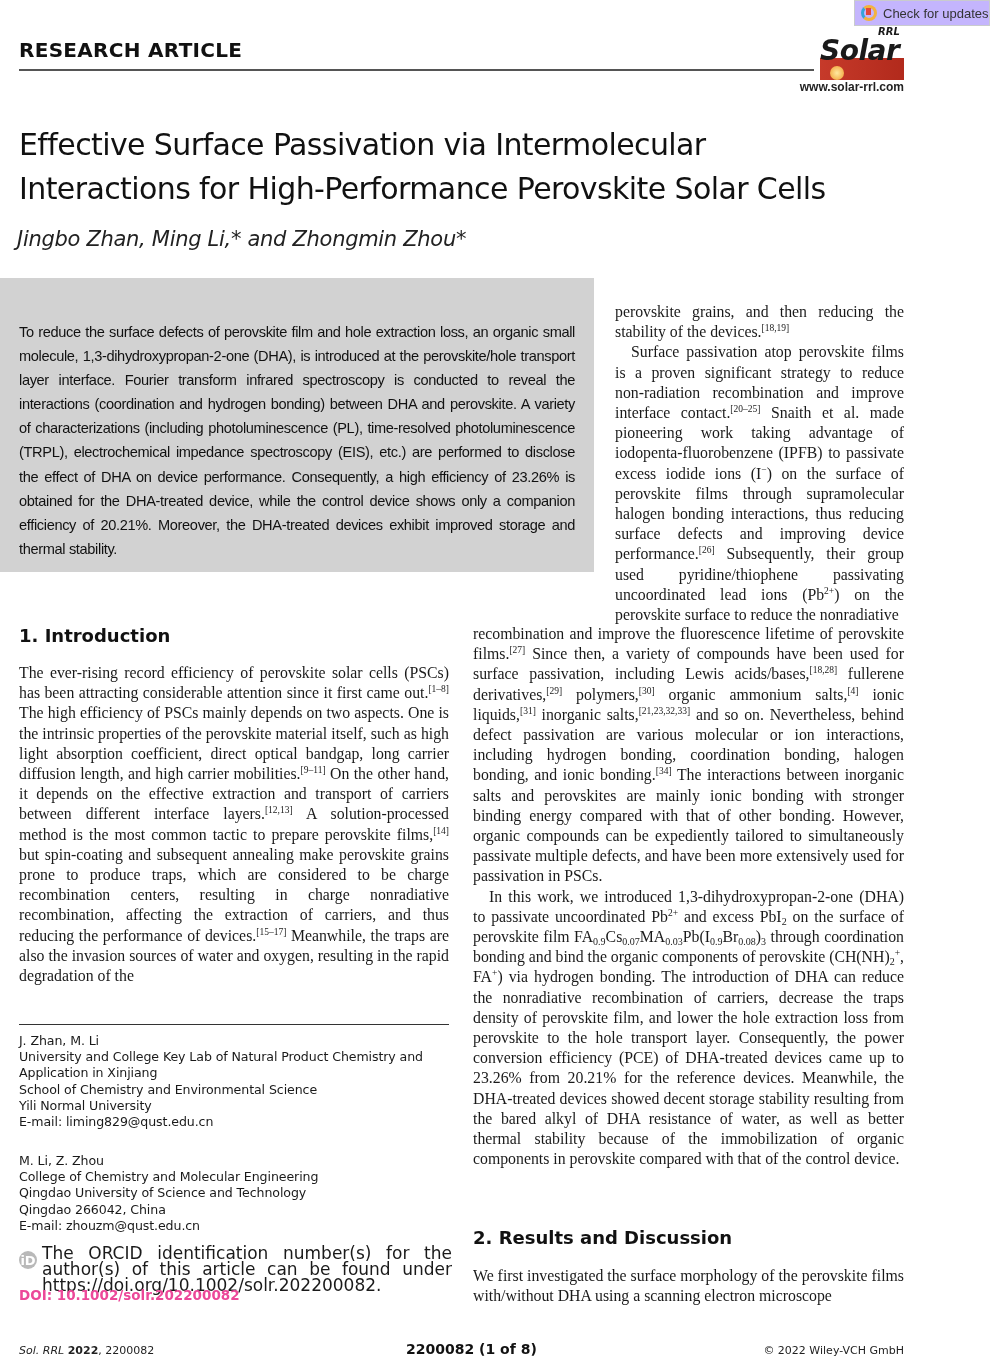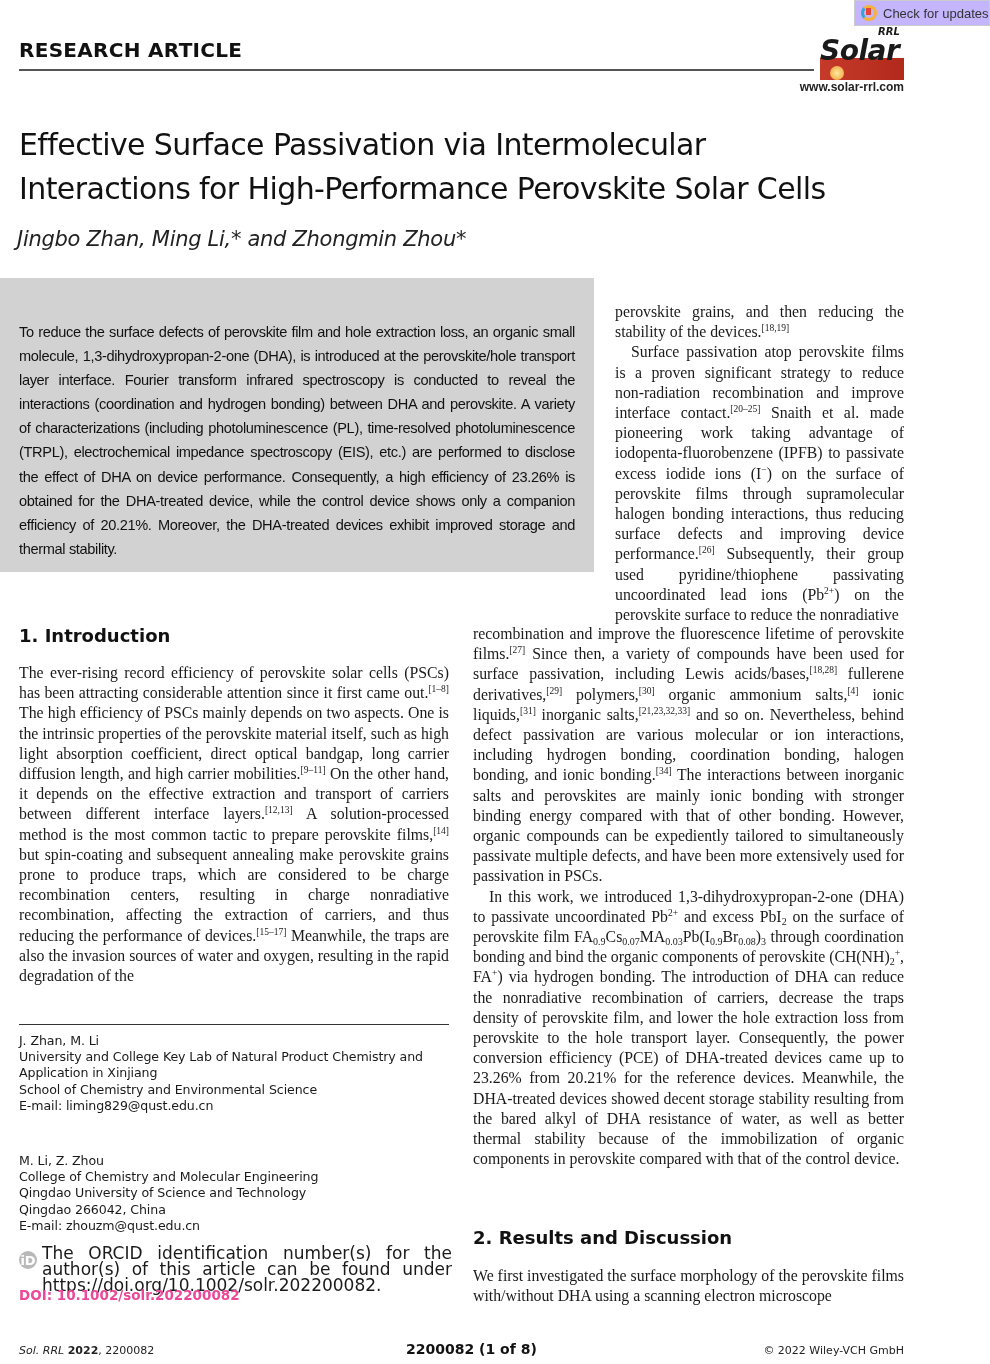--- a/index.html
+++ b/index.html
@@ -94,20 +94,21 @@
 <div class="abs col left-col">
   <p><span>The ever-rising record efficiency of perovskite solar cells (PSCs) has been attracting considerable attention since it first came out.</span><sup>[1–8]</sup><span> The high efficiency of PSCs mainly depends on two aspects. One is the intrinsic properties of the perovskite material itself, such as high light absorption coefficient, direct optical bandgap, long carrier diffusion length, and high carrier mobilities.</span><sup>[9–11]</sup><span> On the other hand, it depends on the effective extraction and transport of carriers between different interface layers.</span><sup>[12,13]</sup><span> A solution-processed method is the most common tactic to prepare perovskite films,</span><sup>[14]</sup><span> but spin-coating and subsequent annealing make perovskite grains prone to produce traps, which are considered to be charge recombination centers, resulting in charge nonradiative recombination, affecting the extraction of carriers, and thus reducing the performance of devices.</span><sup>[15–17]</sup><span> Meanwhile, the traps are also the invasion sources of water and oxygen, resulting in the rapid degradation of the</span></p>
 </div>
 
 <div class="abs foot-rule"></div>
 <div class="abs affil" style="top:1033px;">
   <div>J. Zhan, M. Li</div>
   <div>University and College Key Lab of Natural Product Chemistry and</div>
   <div>Application in Xinjiang</div>
   <div>School of Chemistry and Environmental Science</div>
+  <div>Yili Normal University</div>
   <div>E-mail: liming829@qust.edu.cn</div>
 </div>
 <div class="abs affil" style="top:1153px;">
   <div>M. Li, Z. Zhou</div>
   <div>College of Chemistry and Molecular Engineering</div>
   <div>Qingdao University of Science and Technology</div>
   <div>Qingdao 266042, China</div>
   <div>E-mail: zhouzm@qust.edu.cn</div>
 </div>
 <div class="abs orcid-icon">iD</div>

